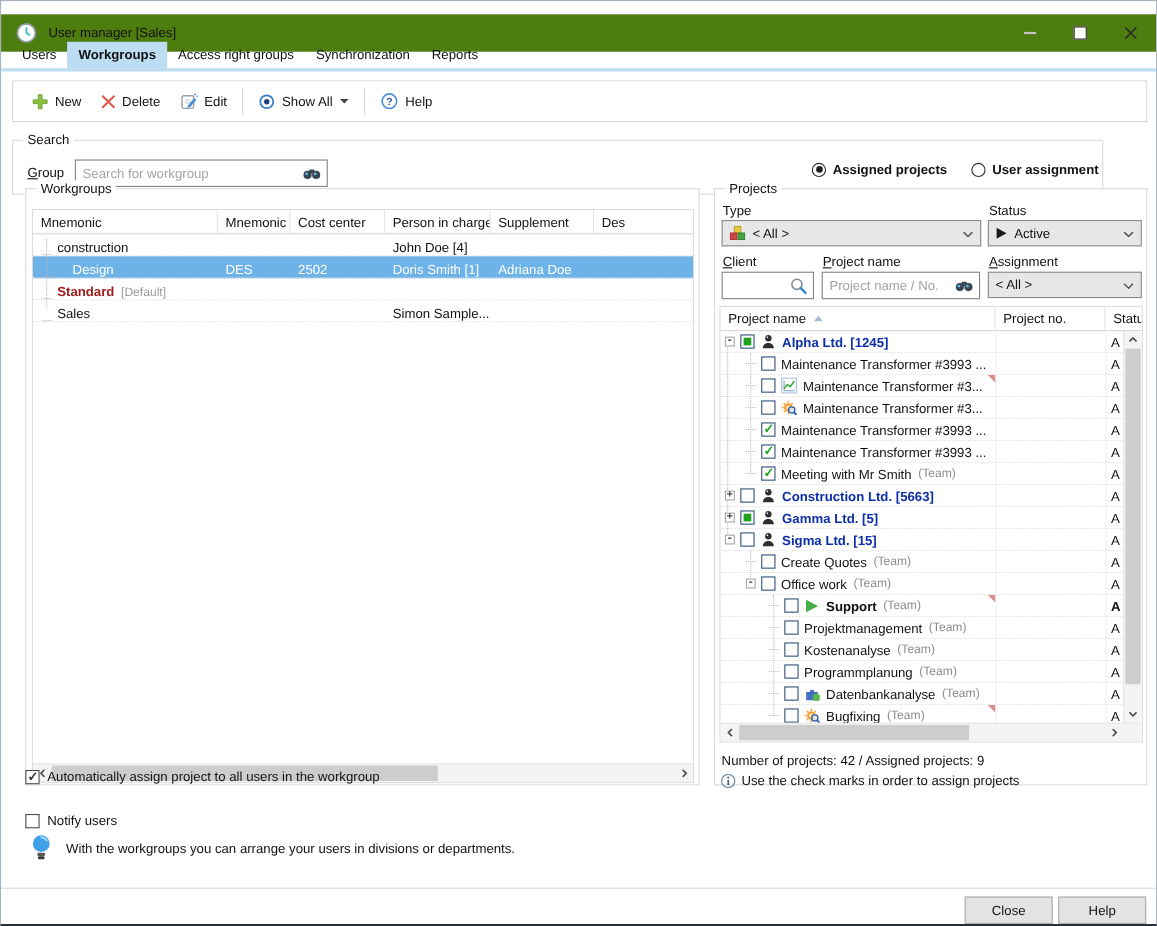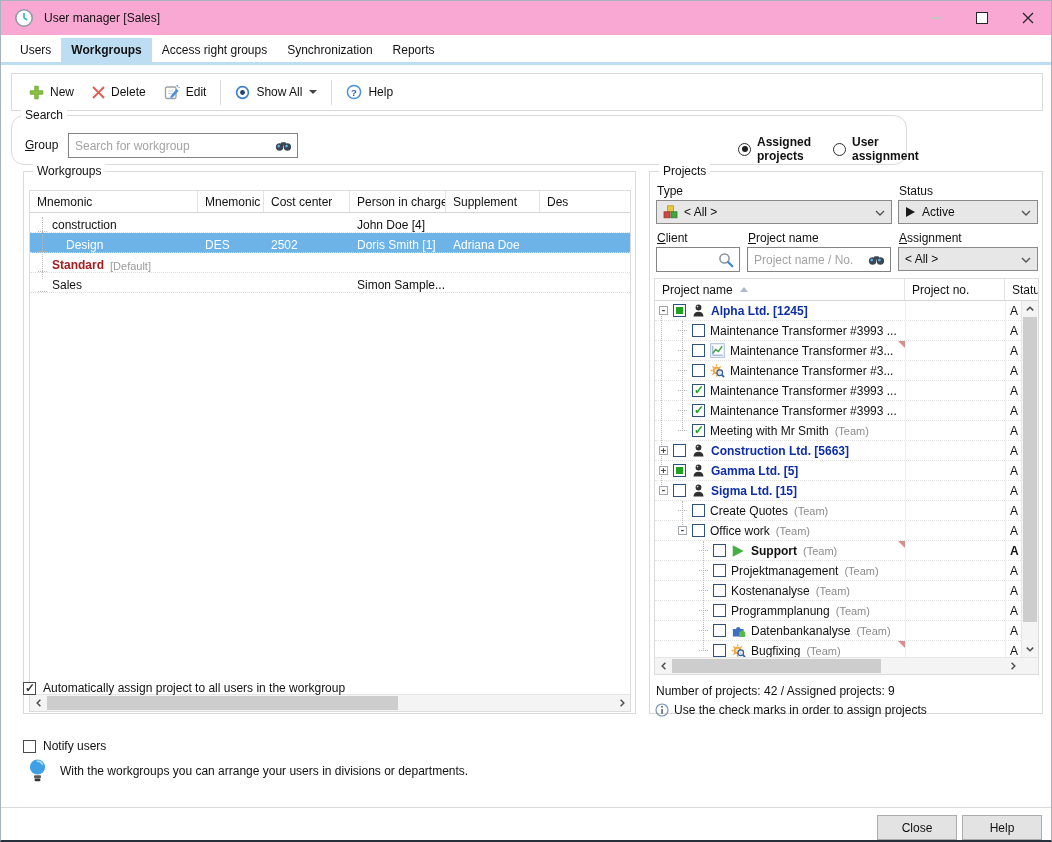--- a/index.html
+++ b/index.html
@@ -3,41 +3,41 @@
 <meta charset="utf-8">
 <style>
   * { margin:0; padding:0; box-sizing:border-box; }
   html,body { width:1052px; height:842px; }
   body {
     position:relative; background:#fff; overflow:hidden;
     font-family:"Liberation Sans", sans-serif; font-size:12px; color:#111;
     border:1px solid #A6B2BE; border-bottom:2px solid #27313C;
   }
   
-  .titlebar { position:absolute; top:0; left:0; right:0; height:34px; display:flex; align-items:center; padding-left:13px; background:#f9a8d4; }
+  .titlebar { position:absolute; top:12px; left:0; right:0; height:34px; display:flex; align-items:center; padding-left:13px; background:#4d7c0f; }
   .app-icon { width:20px; height:20px; margin-right:10px; display:inline-flex; }
   .win-controls { position:absolute; right:0; top:0; height:34px; display:flex; }
   .win-btn { width:46px; height:34px; display:flex; align-items:center; justify-content:center; }
   .min-glyph { width:11px; height:2px; background:#C6C6C6; }
   .max-glyph { width:12px; height:12px; border:1.4px solid #262626; background:#fff; }
   
   .tabs { position:absolute; top:37px; left:9px; display:flex; }
   .tab { padding:5px 10px 6px 10px; white-space:nowrap; }
   .tab.active { background:#BDDDF3; font-weight:bold; }
   .tabstrip-line { position:absolute; top:61px; left:0; right:0; height:3px; background:#BDDDF3; }
   
   .toolbar { position:absolute; top:72px; left:10px; width:1032px; height:38px; border:1px solid #DADADA; background:#fff; display:flex; align-items:center; padding:0 8px; }
   .tb-btn { display:flex; align-items:center; gap:6px; padding:5px 9px; white-space:nowrap; }
   .tb-sep { width:1px; height:25px; background:#DADADA; margin:0 5px; }
   .tb-caret { width:0; height:0; border:4px solid transparent; border-top-color:#444; margin:4px 0 0 1px; }
   
   .groupbox { position:absolute; border:1px solid #DADADA; background:#fff; }
   .legend { position:absolute; top:-8px; left:9px; background:#fff; padding:0 4px; }
   
-  #search-box { top:114px; left:10px; width:896px; height:50px;border-radius:13px; }
+  #search-box { top:126px; left:10px; width:992px; height:50px; }
   .lbl { position:absolute; white-space:nowrap; }
   .input-wrap { position:absolute; height:25px; background:#fff; border:1px solid #838383; display:flex; align-items:center; }
   .input-wrap input { border:none; outline:none; flex:1; min-width:0; height:100%; padding:0 4px 0 6px; font:12px "Liberation Sans", sans-serif; color:#222; background:transparent; }
   .input-wrap input::placeholder { color:#A4A4A4; }
   .input-icon { flex:none; display:inline-flex; margin-right:5px; }
   .radio-group { position:absolute; left:726px; top:19px; display:flex; gap:22px; font-weight:bold; align-items:center; }
   .radio-item { display:flex; align-items:center; gap:6px; }
   .radio { width:13px; height:13px; border:1px solid #2F2F2F; border-radius:50%; position:relative; background:#fff; flex:none; }
   .radio.sel::after { content:""; position:absolute; inset:2.5px; border-radius:50%; background:#1E1E1E; }
   
@@ -701,21 +701,21 @@
         <svg width="14" height="14" viewBox="0 0 14 14">
           <circle cx="7" cy="7" r="6" fill="none" stroke="#7A93AC" stroke-width="1.2"></circle>
           <rect x="6.3" y="6" width="1.5" height="4.8" fill="#4A5F76"></rect>
           <circle cx="7" cy="3.8" r="0.95" fill="#4A5F76"></circle>
         </svg>
       </span>
     <span>Use the check marks in order to assign projects</span>
   </div>
 </div>
 
-<div class="footer-cb" style="top:680px;">
+<div class="footer-cb" style="top:698px;">
   <span class="cb fcb checked"></span>
   <span>Automatically assign project to all users in the workgroup</span>
 </div>
 <div class="footer-cb" style="top:738px;">
   <span class="cb fcb"></span>
   <span>Notify users</span>
 </div>
 <div class="tip">
   <span>
     <svg width="19" height="26" viewBox="0 0 19 26">

